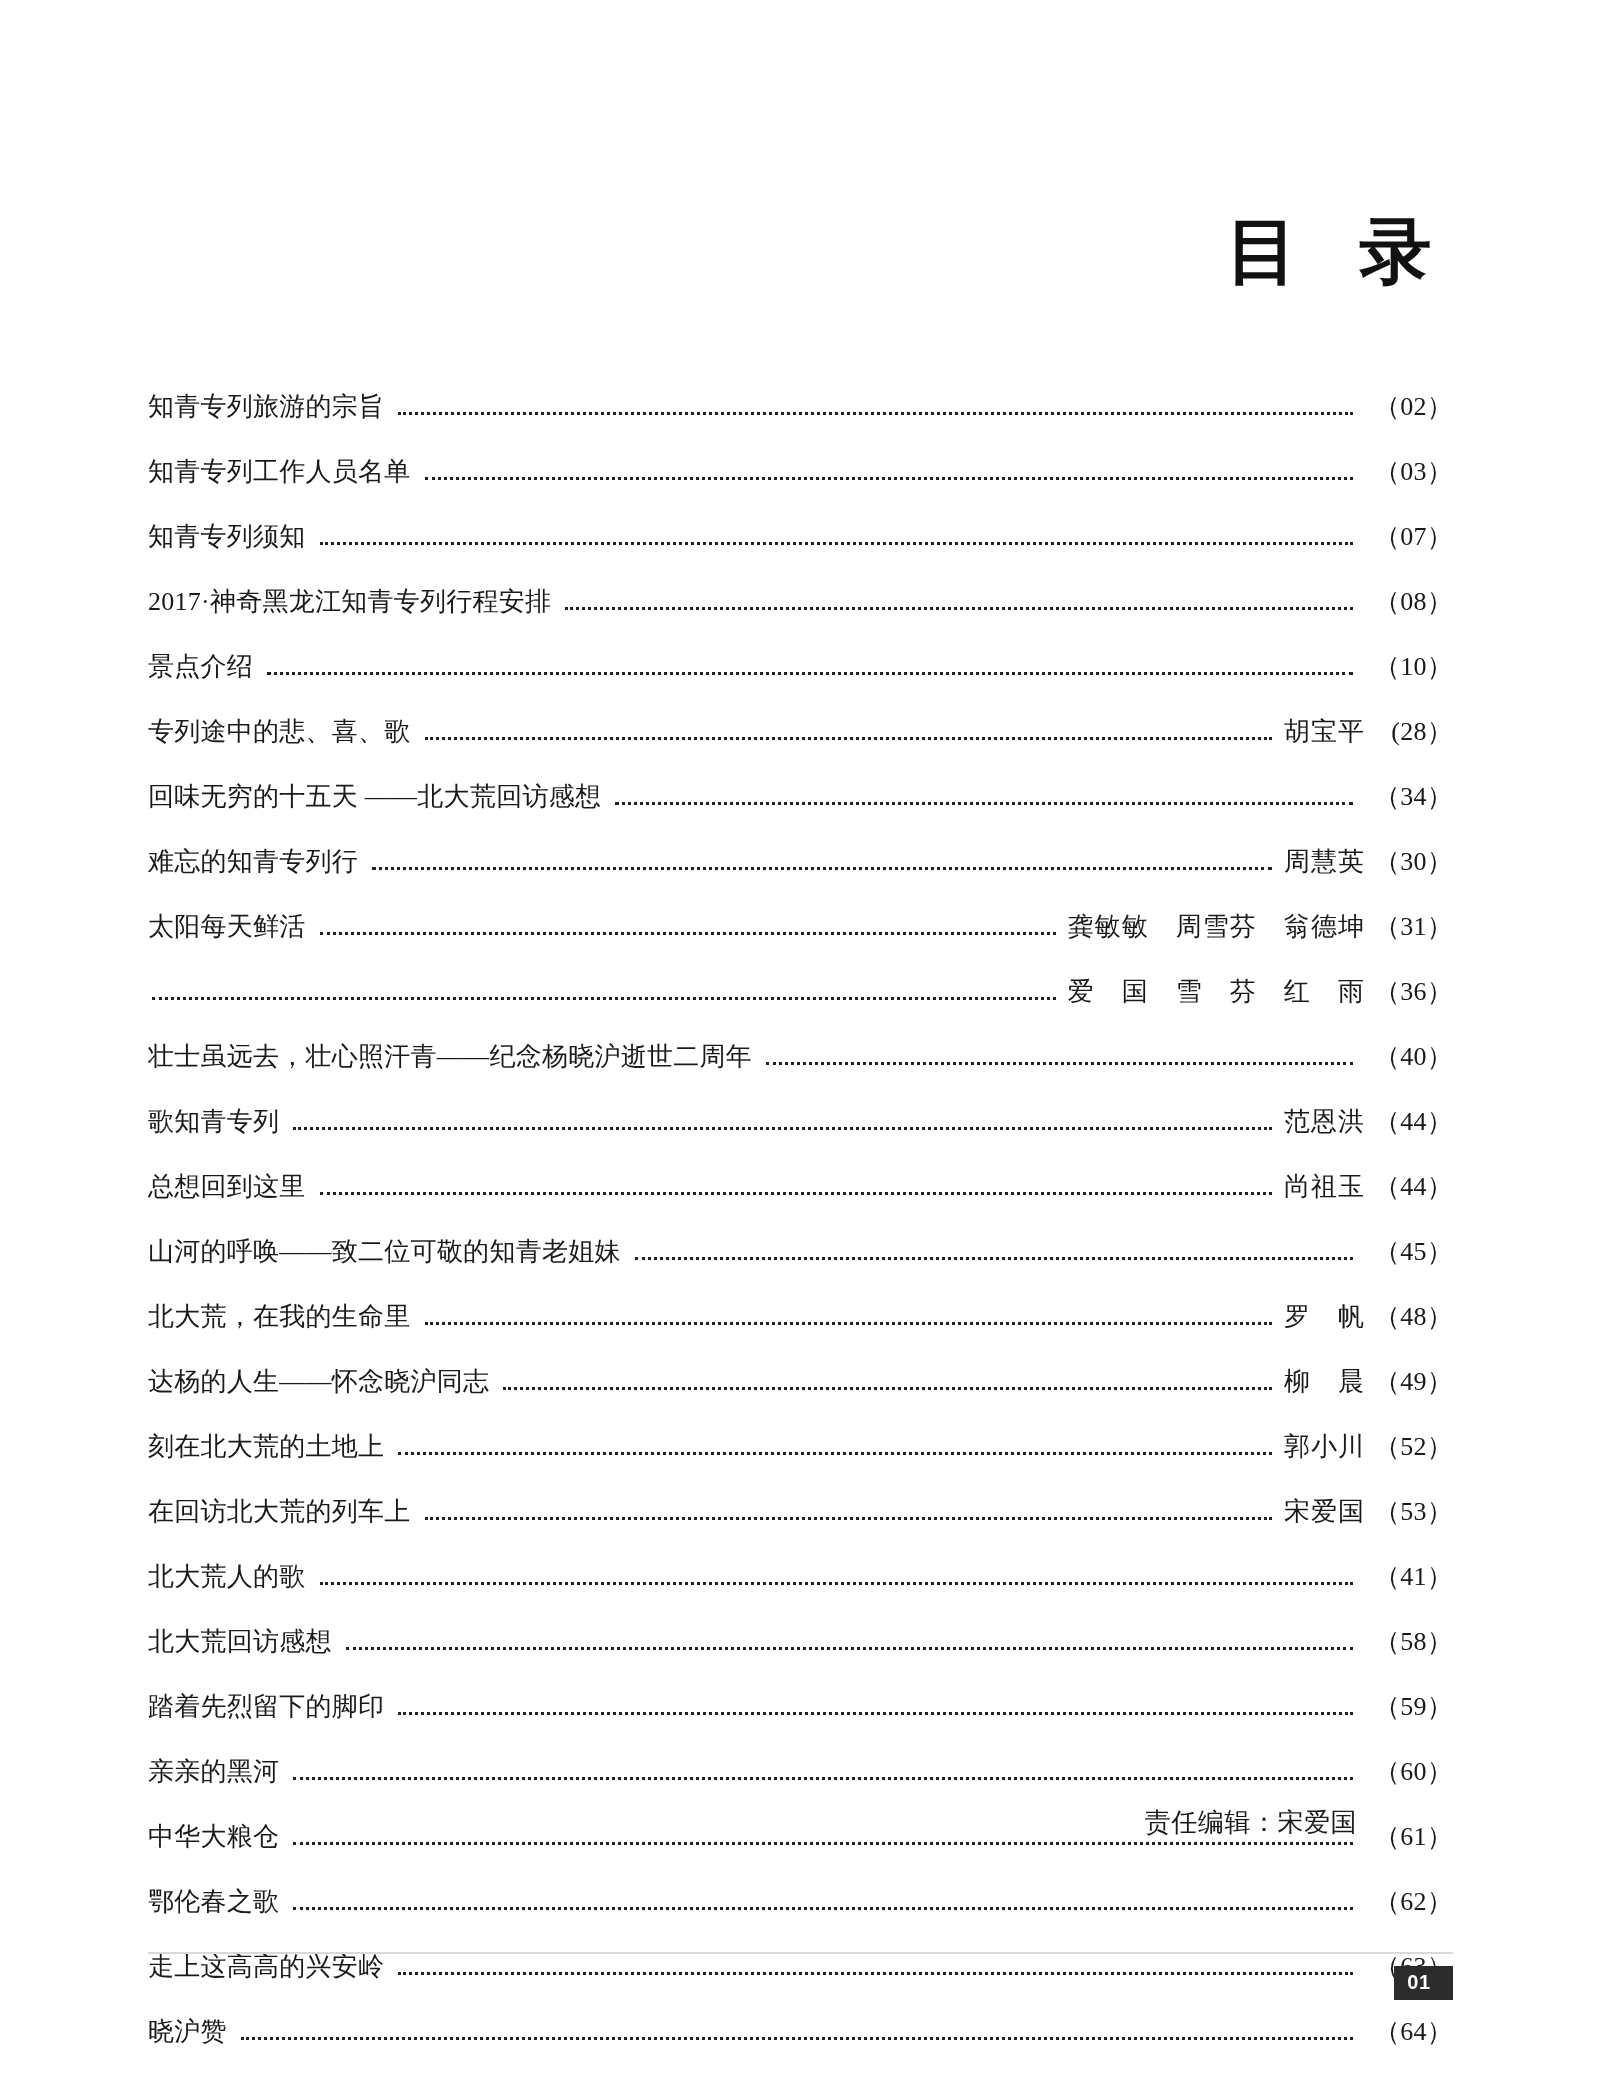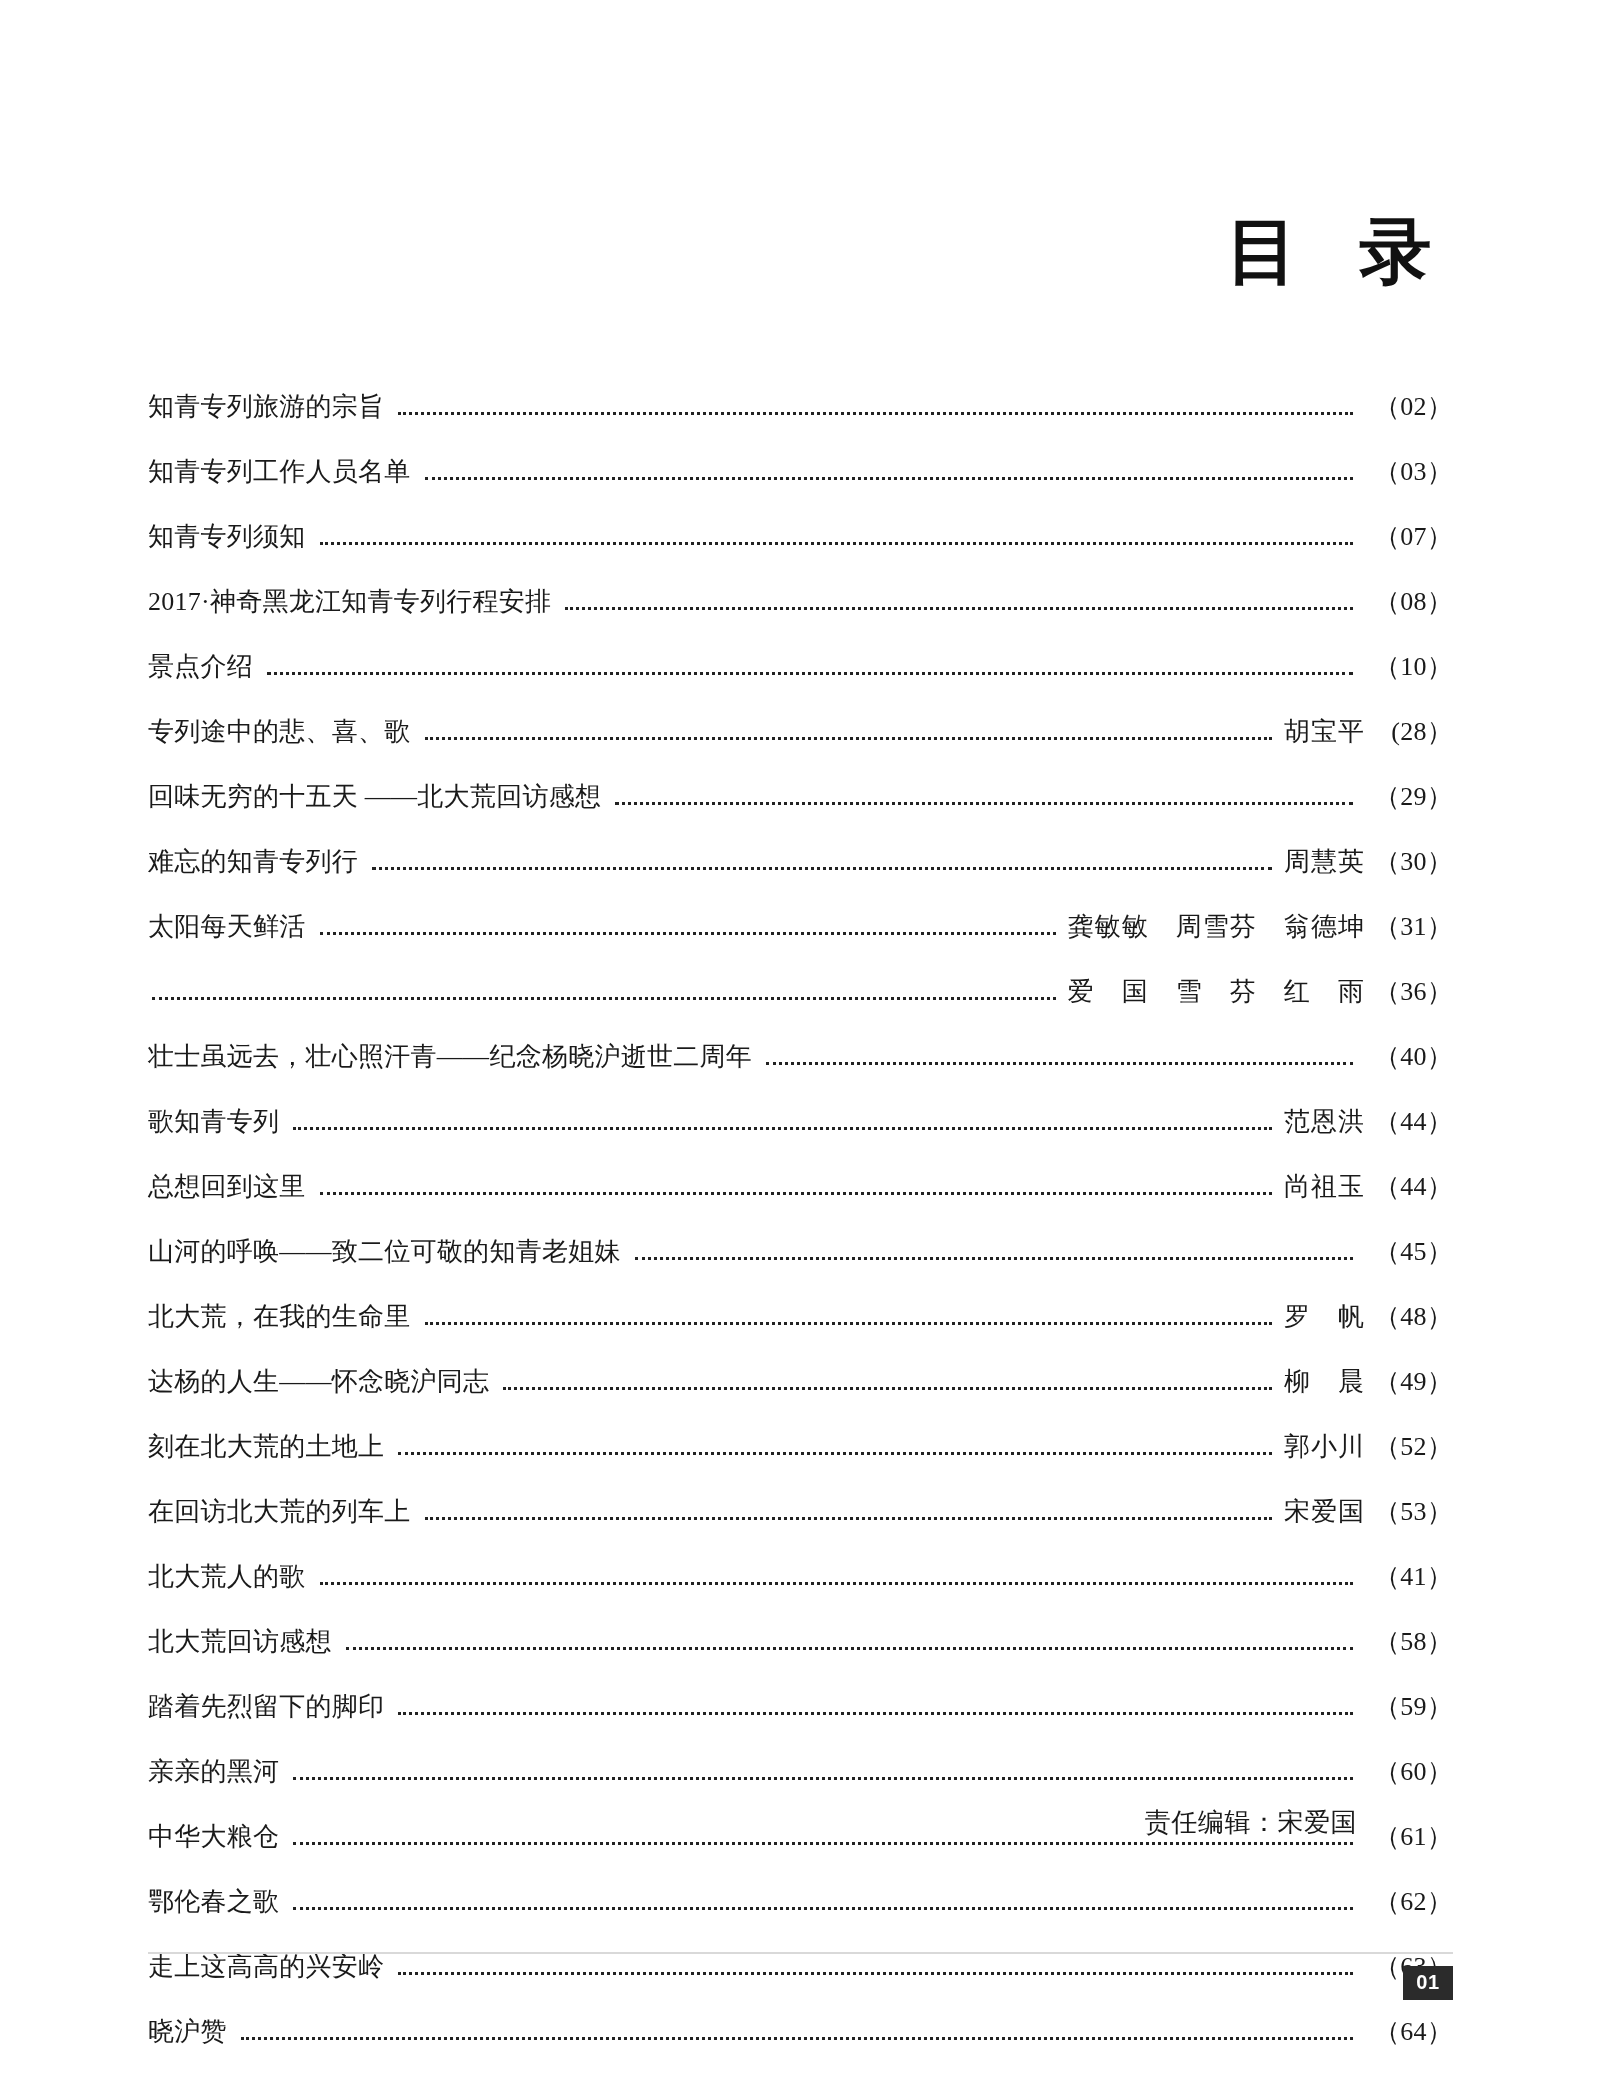--- a/index.html
+++ b/index.html
@@ -112,21 +112,21 @@
     background: #d9d9d9;
   }
   .footer-num {
     position: absolute;
     right: 0;
     top: 14px;
     background: #2b2b2b;
     color: #ffffff;
     font-size: 20px;
     font-weight: 700;
-    padding: 5px 13px 6px 13px;
+    padding: 5px 22px 6px 13px;
     letter-spacing: 0.04em;
     font-family: "Liberation Sans", sans-serif;
     text-align: right;
   }
   .edge-left {
     position: absolute;
     left: 0; top: 0;
     width: 6px; height: 2073px;
     background: #ffffff;
   }
@@ -173,21 +173,21 @@
         <div class="toc-row">
           <span class="toc-title">专列途中的悲、喜、歌</span>
           <span class="toc-dots"></span>
           <span class="toc-author">胡宝平</span>
           <span class="toc-page">(28）</span>
         </div>
         <div class="toc-row">
           <span class="toc-title">回味无穷的十五天 ——北大荒回访感想</span>
           <span class="toc-dots"></span>
           <span class="toc-author"></span>
-          <span class="toc-page">（29）</span>
+          <span class="toc-page">（34）</span>
         </div>
         <div class="toc-row">
           <span class="toc-title">难忘的知青专列行</span>
           <span class="toc-dots"></span>
           <span class="toc-author">周慧英</span>
           <span class="toc-page">（30）</span>
         </div>
         <div class="toc-row">
           <span class="toc-title">太阳每天鲜活</span>
           <span class="toc-dots"></span>

